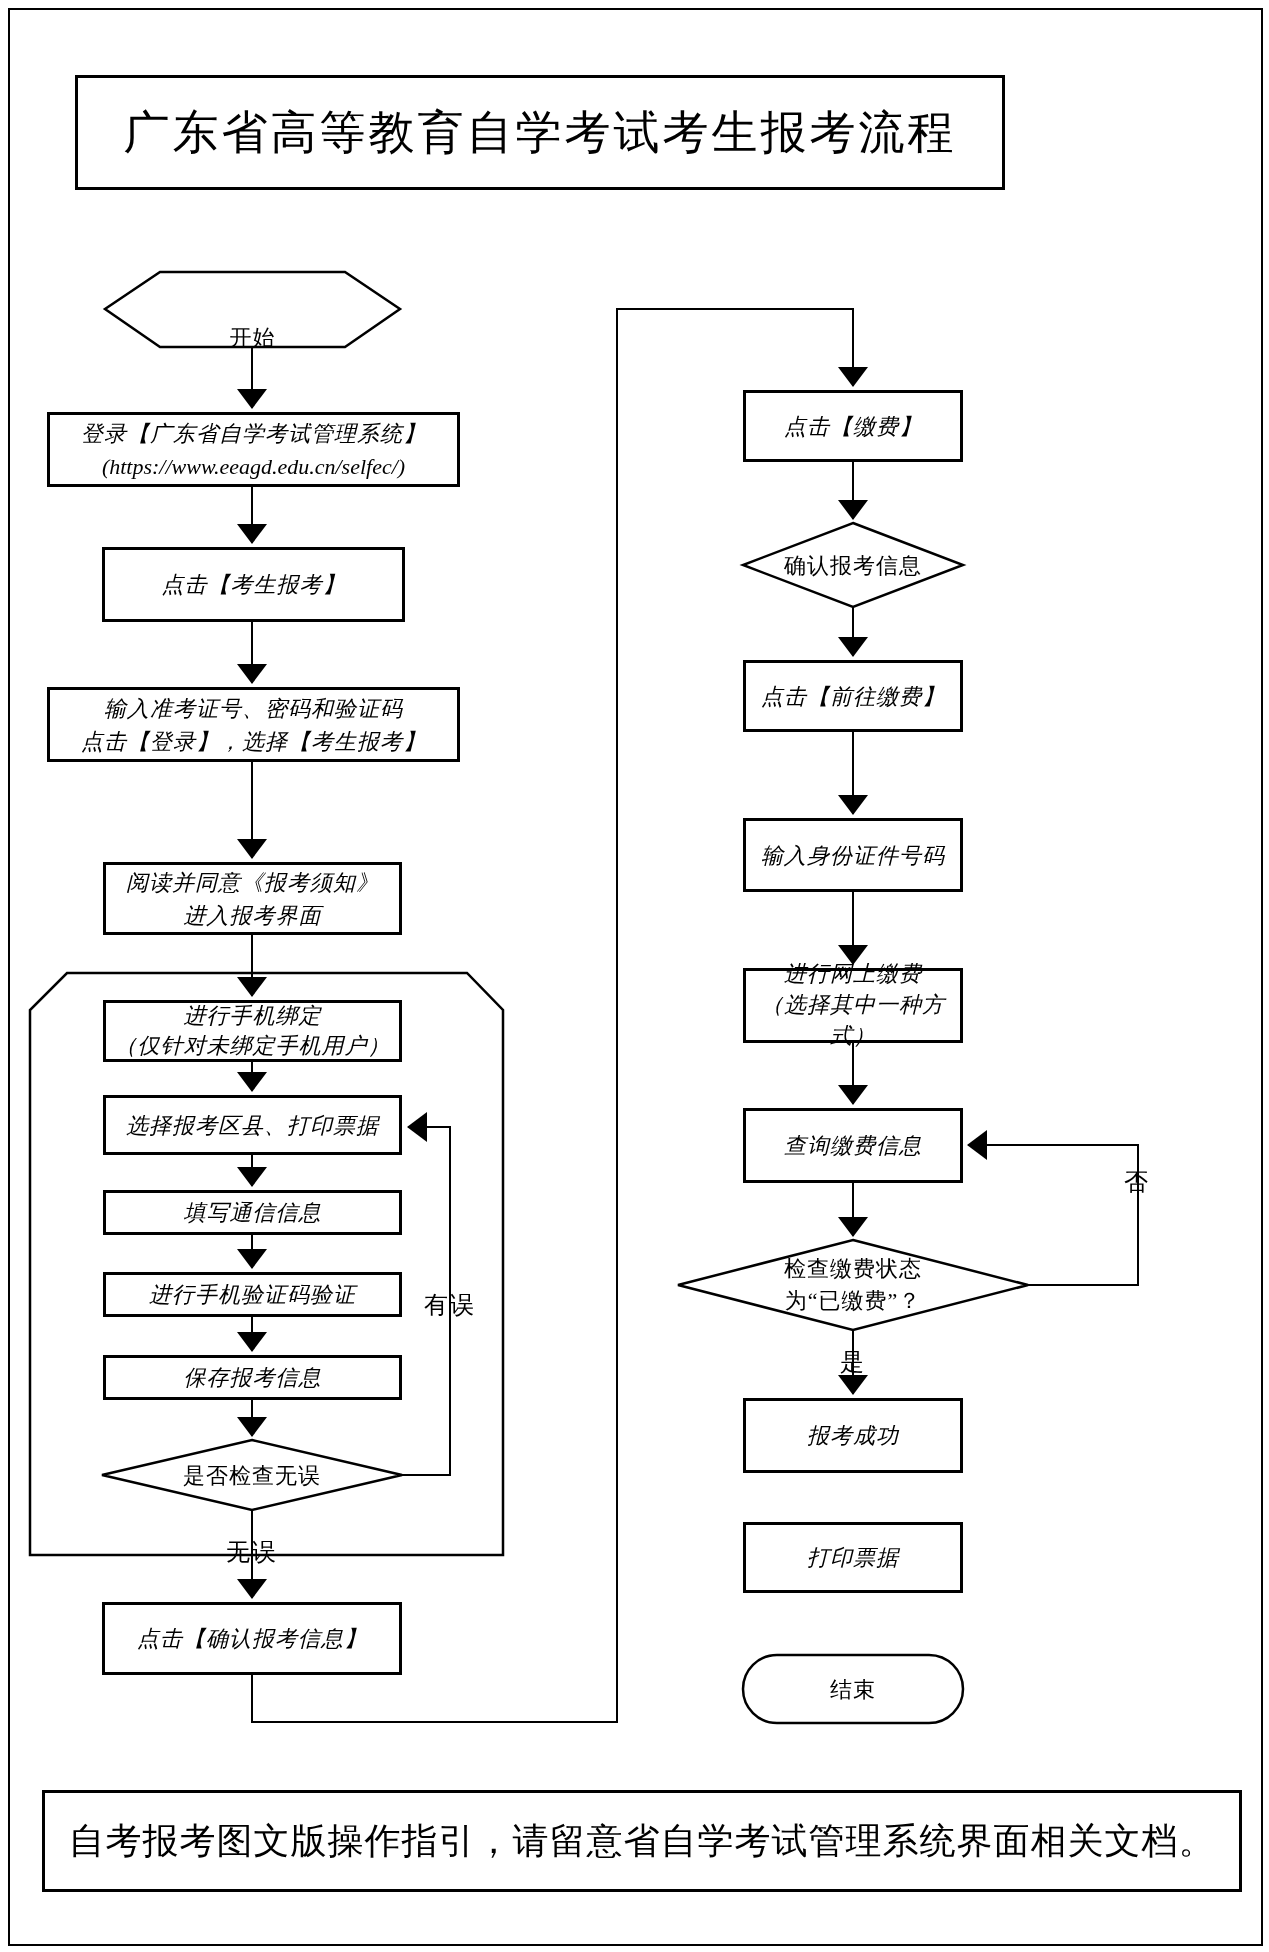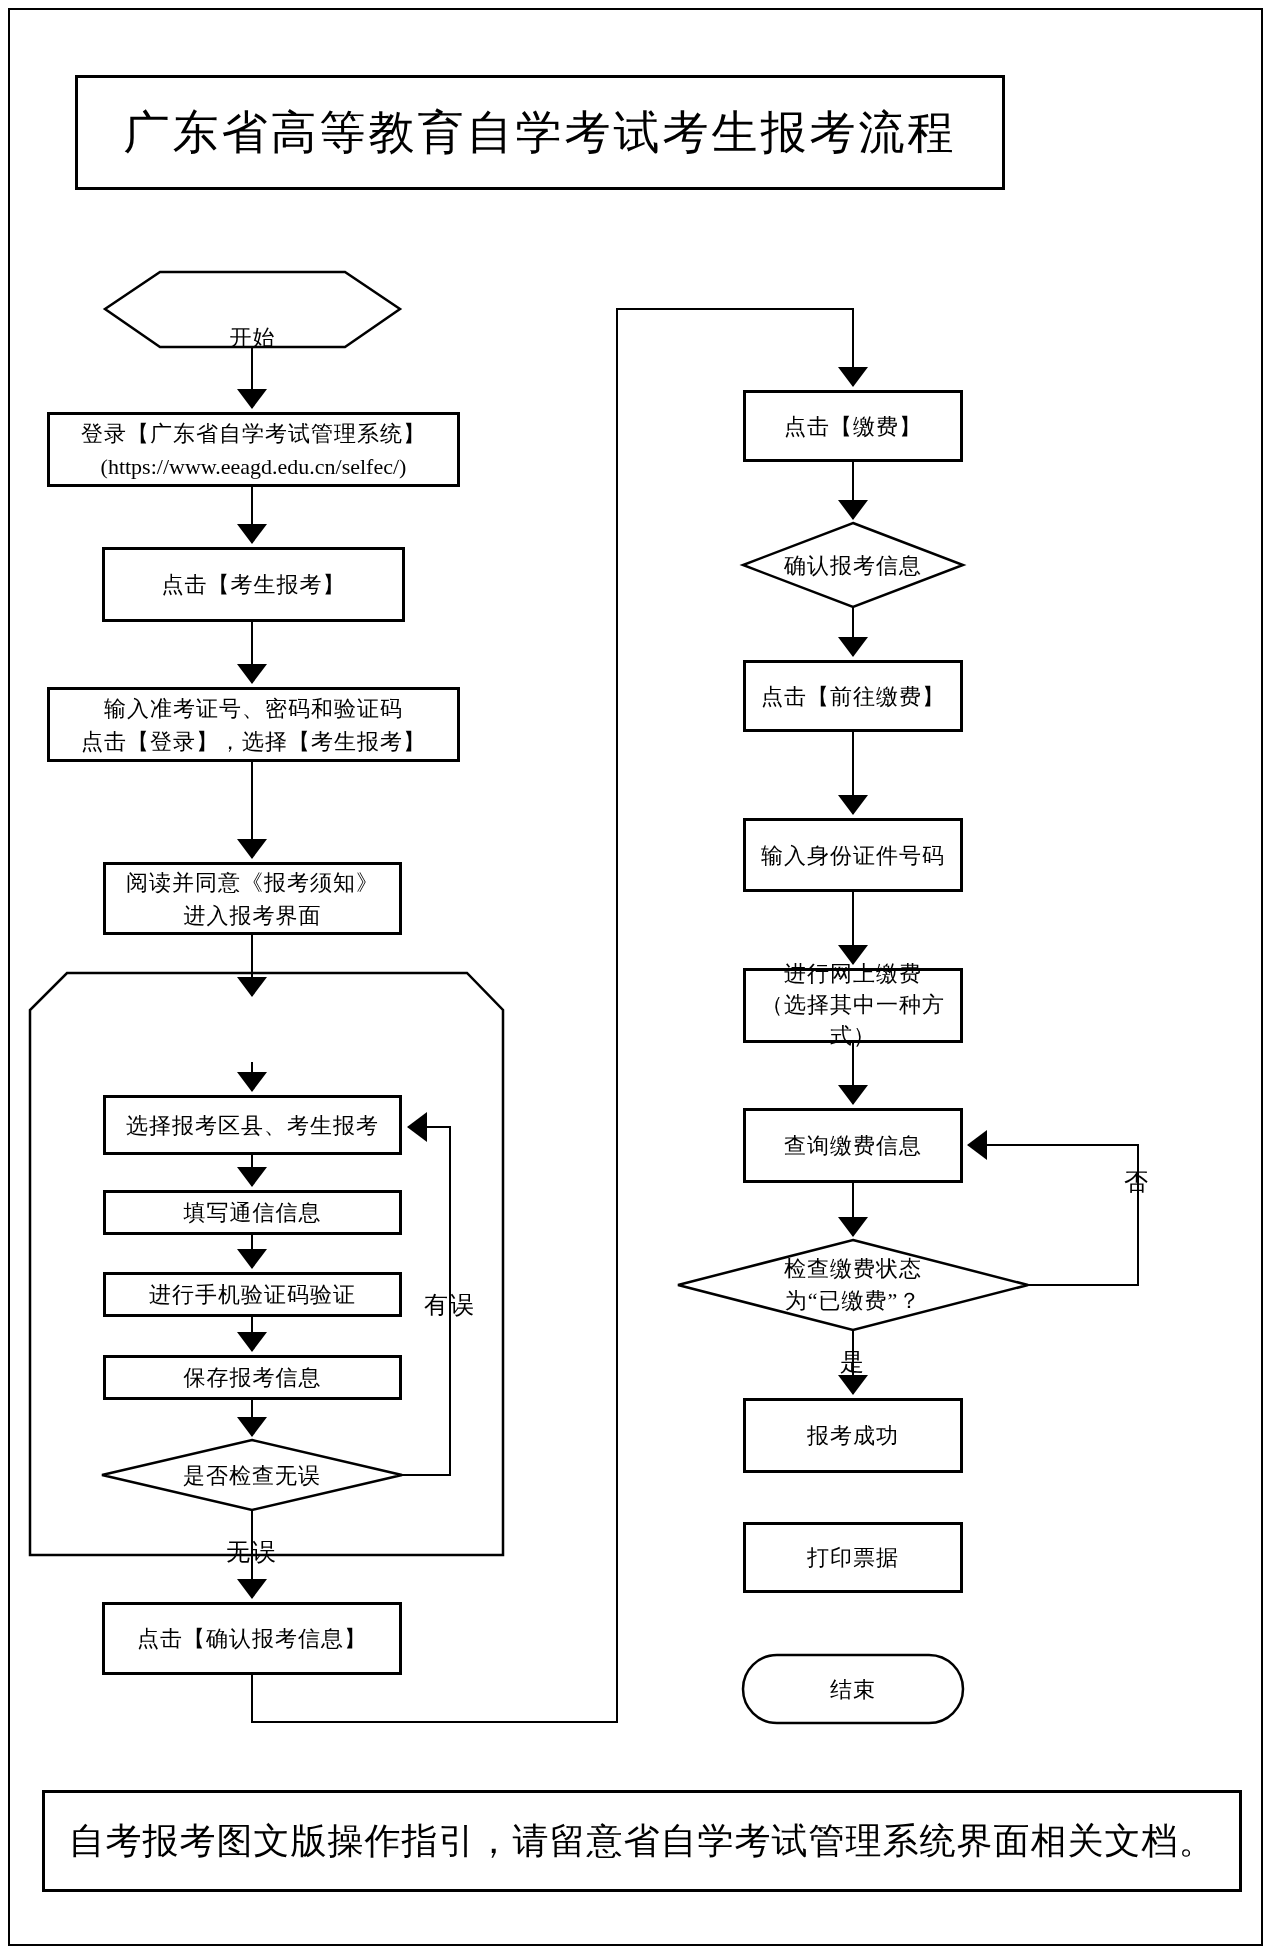--- a/index.html
+++ b/index.html
@@ -19,21 +19,21 @@
   .node{
     position:absolute;
     box-sizing:border-box;
     display:flex;flex-direction:column;
     align-items:center;justify-content:center;
     text-align:center;
     font-size:22px;line-height:1.5;
     letter-spacing:1px;
     z-index:2;
   }
-  .boxed{background:#fff;border:3px solid #000;}
+  .boxed{background:#fff;border:3px solid #000;font-style:italic;}
   .title-box{
     position:absolute;left:75px;top:75px;width:930px;height:115px;
     box-sizing:border-box;border:3px solid #000;
     display:flex;align-items:center;justify-content:center;
     font-size:46px;letter-spacing:3px;
     z-index:2;
   }
   .footer-box{
     position:absolute;left:42px;top:1790px;width:1200px;height:102px;
     box-sizing:border-box;border:3px solid #000;
@@ -118,22 +118,26 @@
   <div class="node boxed" style="left:47px;top:687px;width:413px;height:75px;">
     <div>输入准考证号、密码和验证码</div>
     <div>点击【登录】，选择【考生报考】</div>
   </div>
 
   <div class="node boxed" style="left:103px;top:862px;width:299px;height:73px;">
     <div>阅读并同意《报考须知》</div>
     <div>进入报考界面</div>
   </div>
 
+  <div class="node boxed" style="left:103px;top:1000px;width:299px;height:62px;line-height:1.35;">
+    <div>进行手机绑定</div>
+    <div>（仅针对未绑定手机用户）</div>
+  </div>
 
-  <div class="node boxed" style="left:103px;top:1095px;width:299px;height:60px;">选择报考区县、考生报考</div>
+  <div class="node boxed" style="left:103px;top:1095px;width:299px;height:60px;">选择报考区县、打印票据</div>
 
   <div class="node boxed" style="left:103px;top:1190px;width:299px;height:45px;">填写通信信息</div>
 
   <div class="node boxed" style="left:103px;top:1272px;width:299px;height:45px;">进行手机验证码验证</div>
 
   <div class="node boxed" style="left:103px;top:1355px;width:299px;height:45px;">保存报考信息</div>
 
   <div class="node" style="left:102px;top:1440px;width:300px;height:70px;">是否检查无误</div>
 
   <div class="node boxed" style="left:102px;top:1602px;width:300px;height:73px;text-align:center;">点击【确认报考信息】</div>

